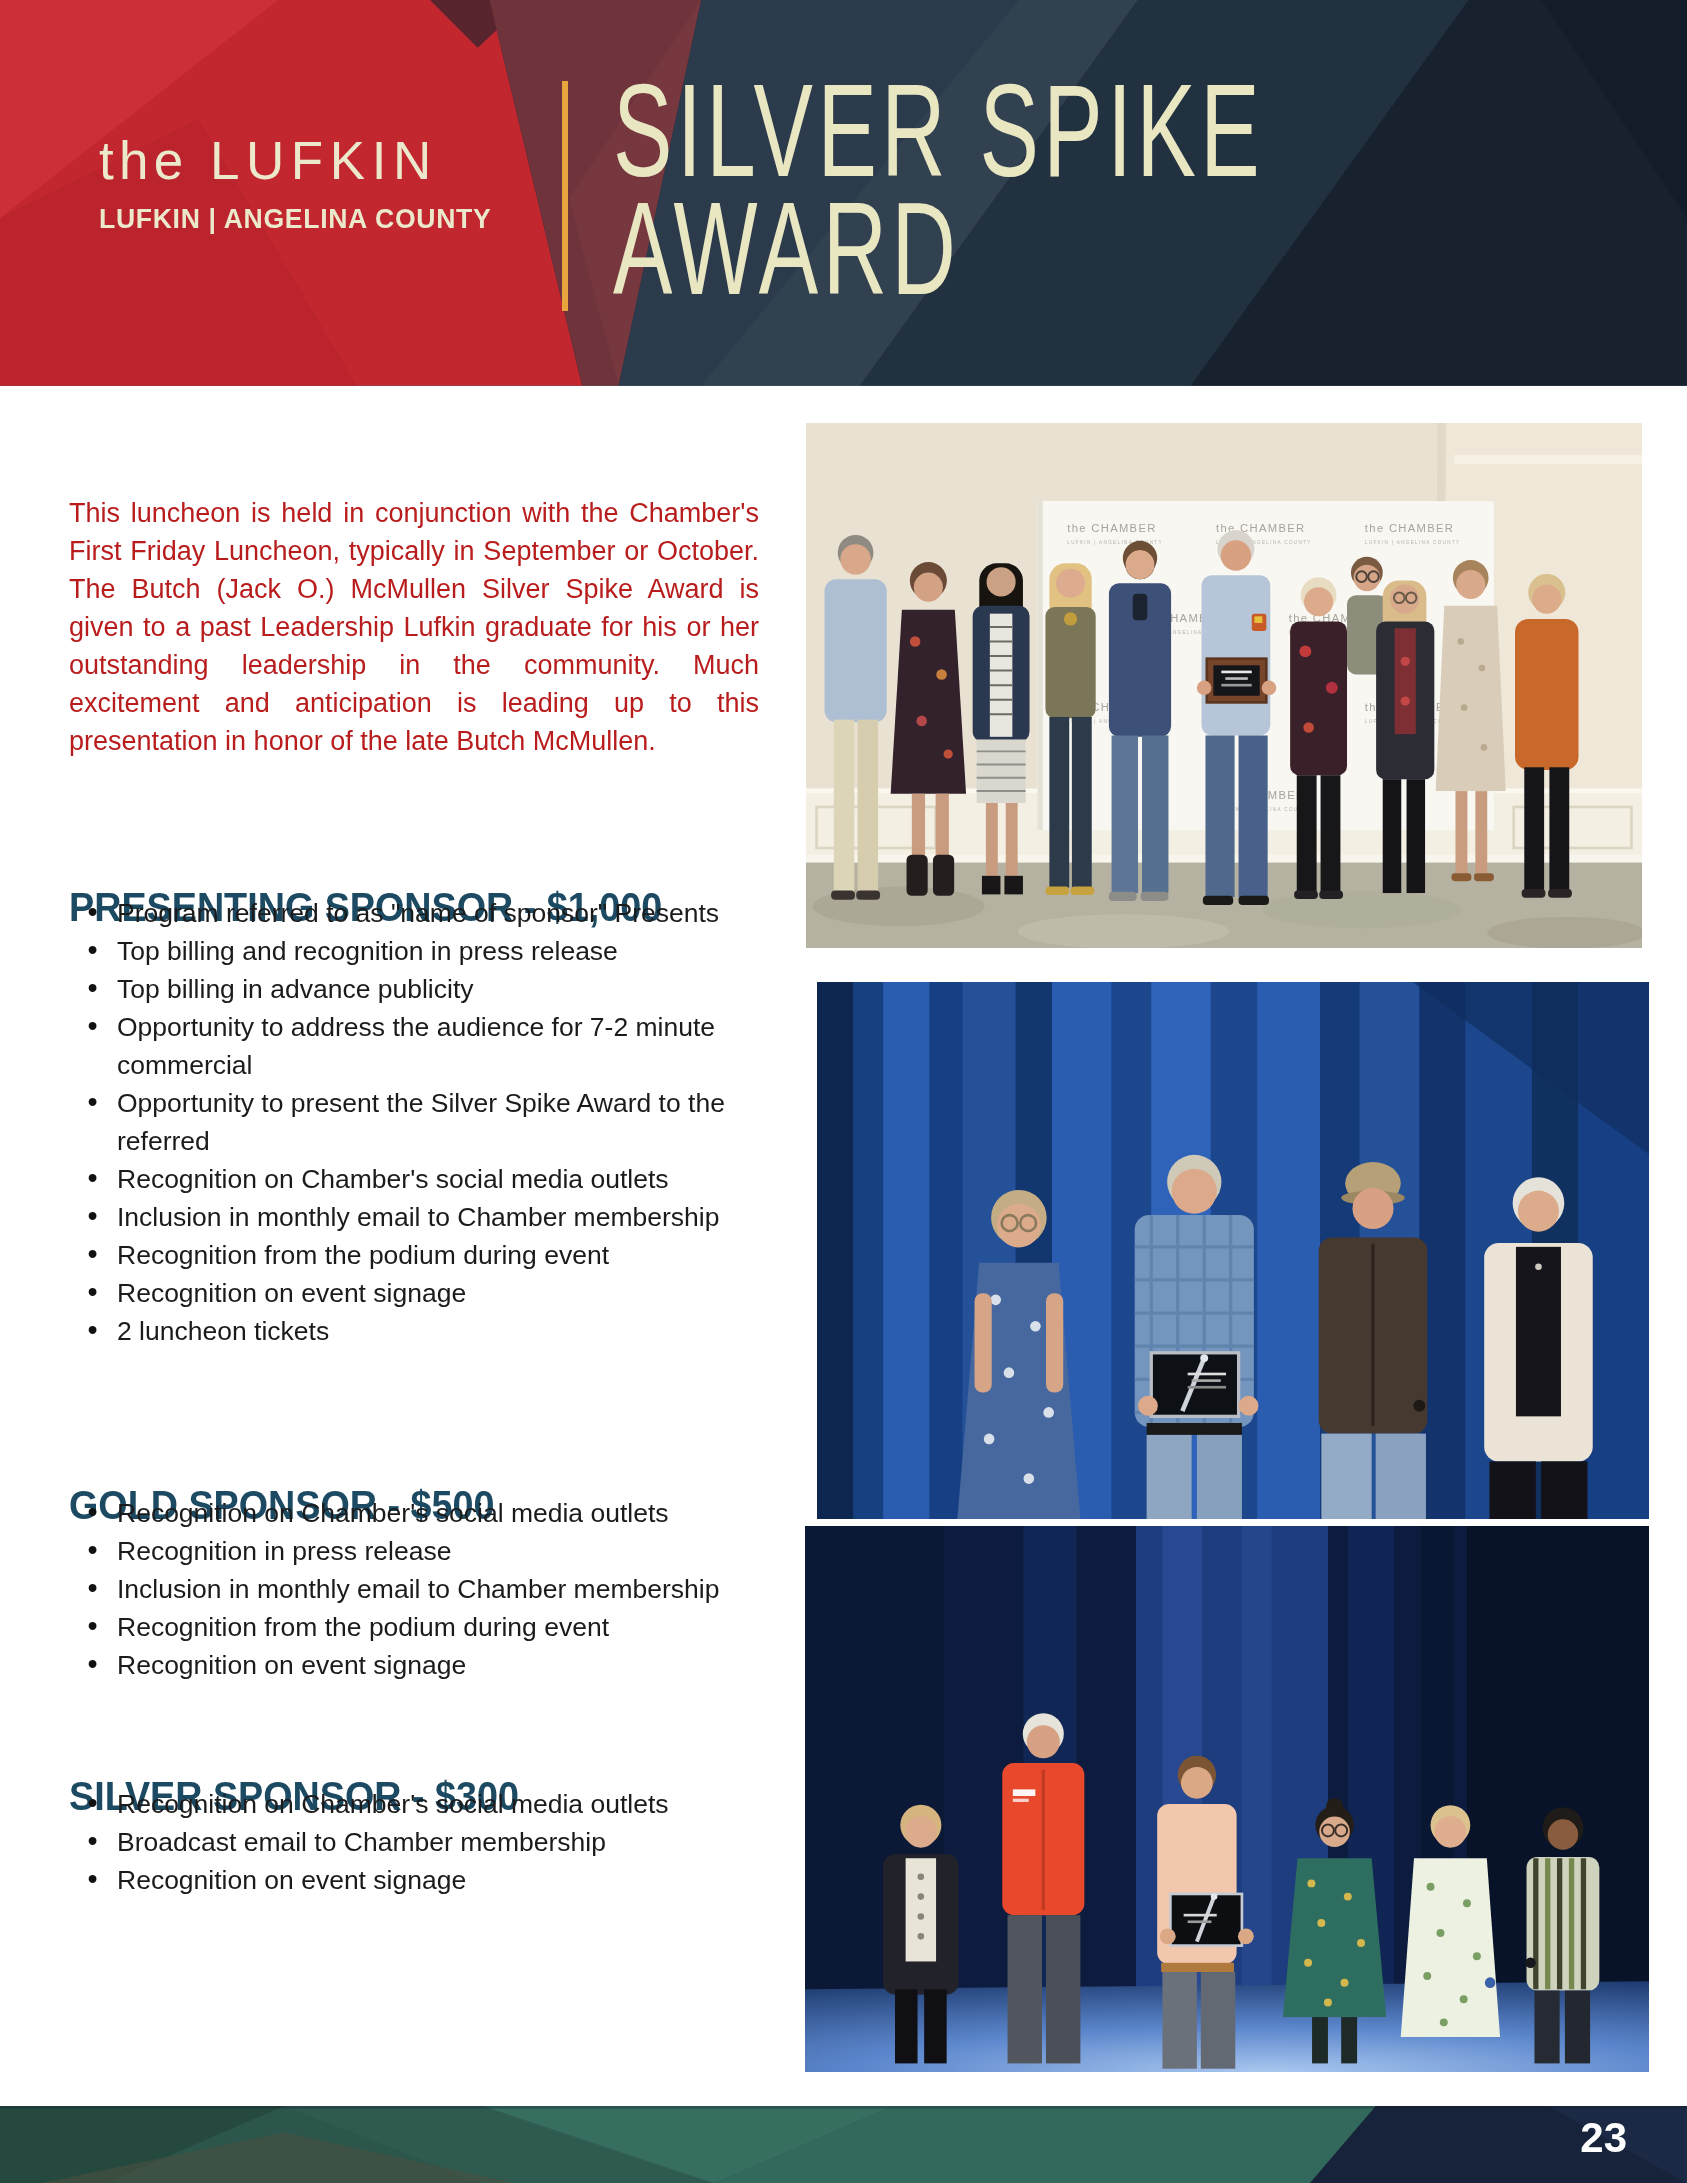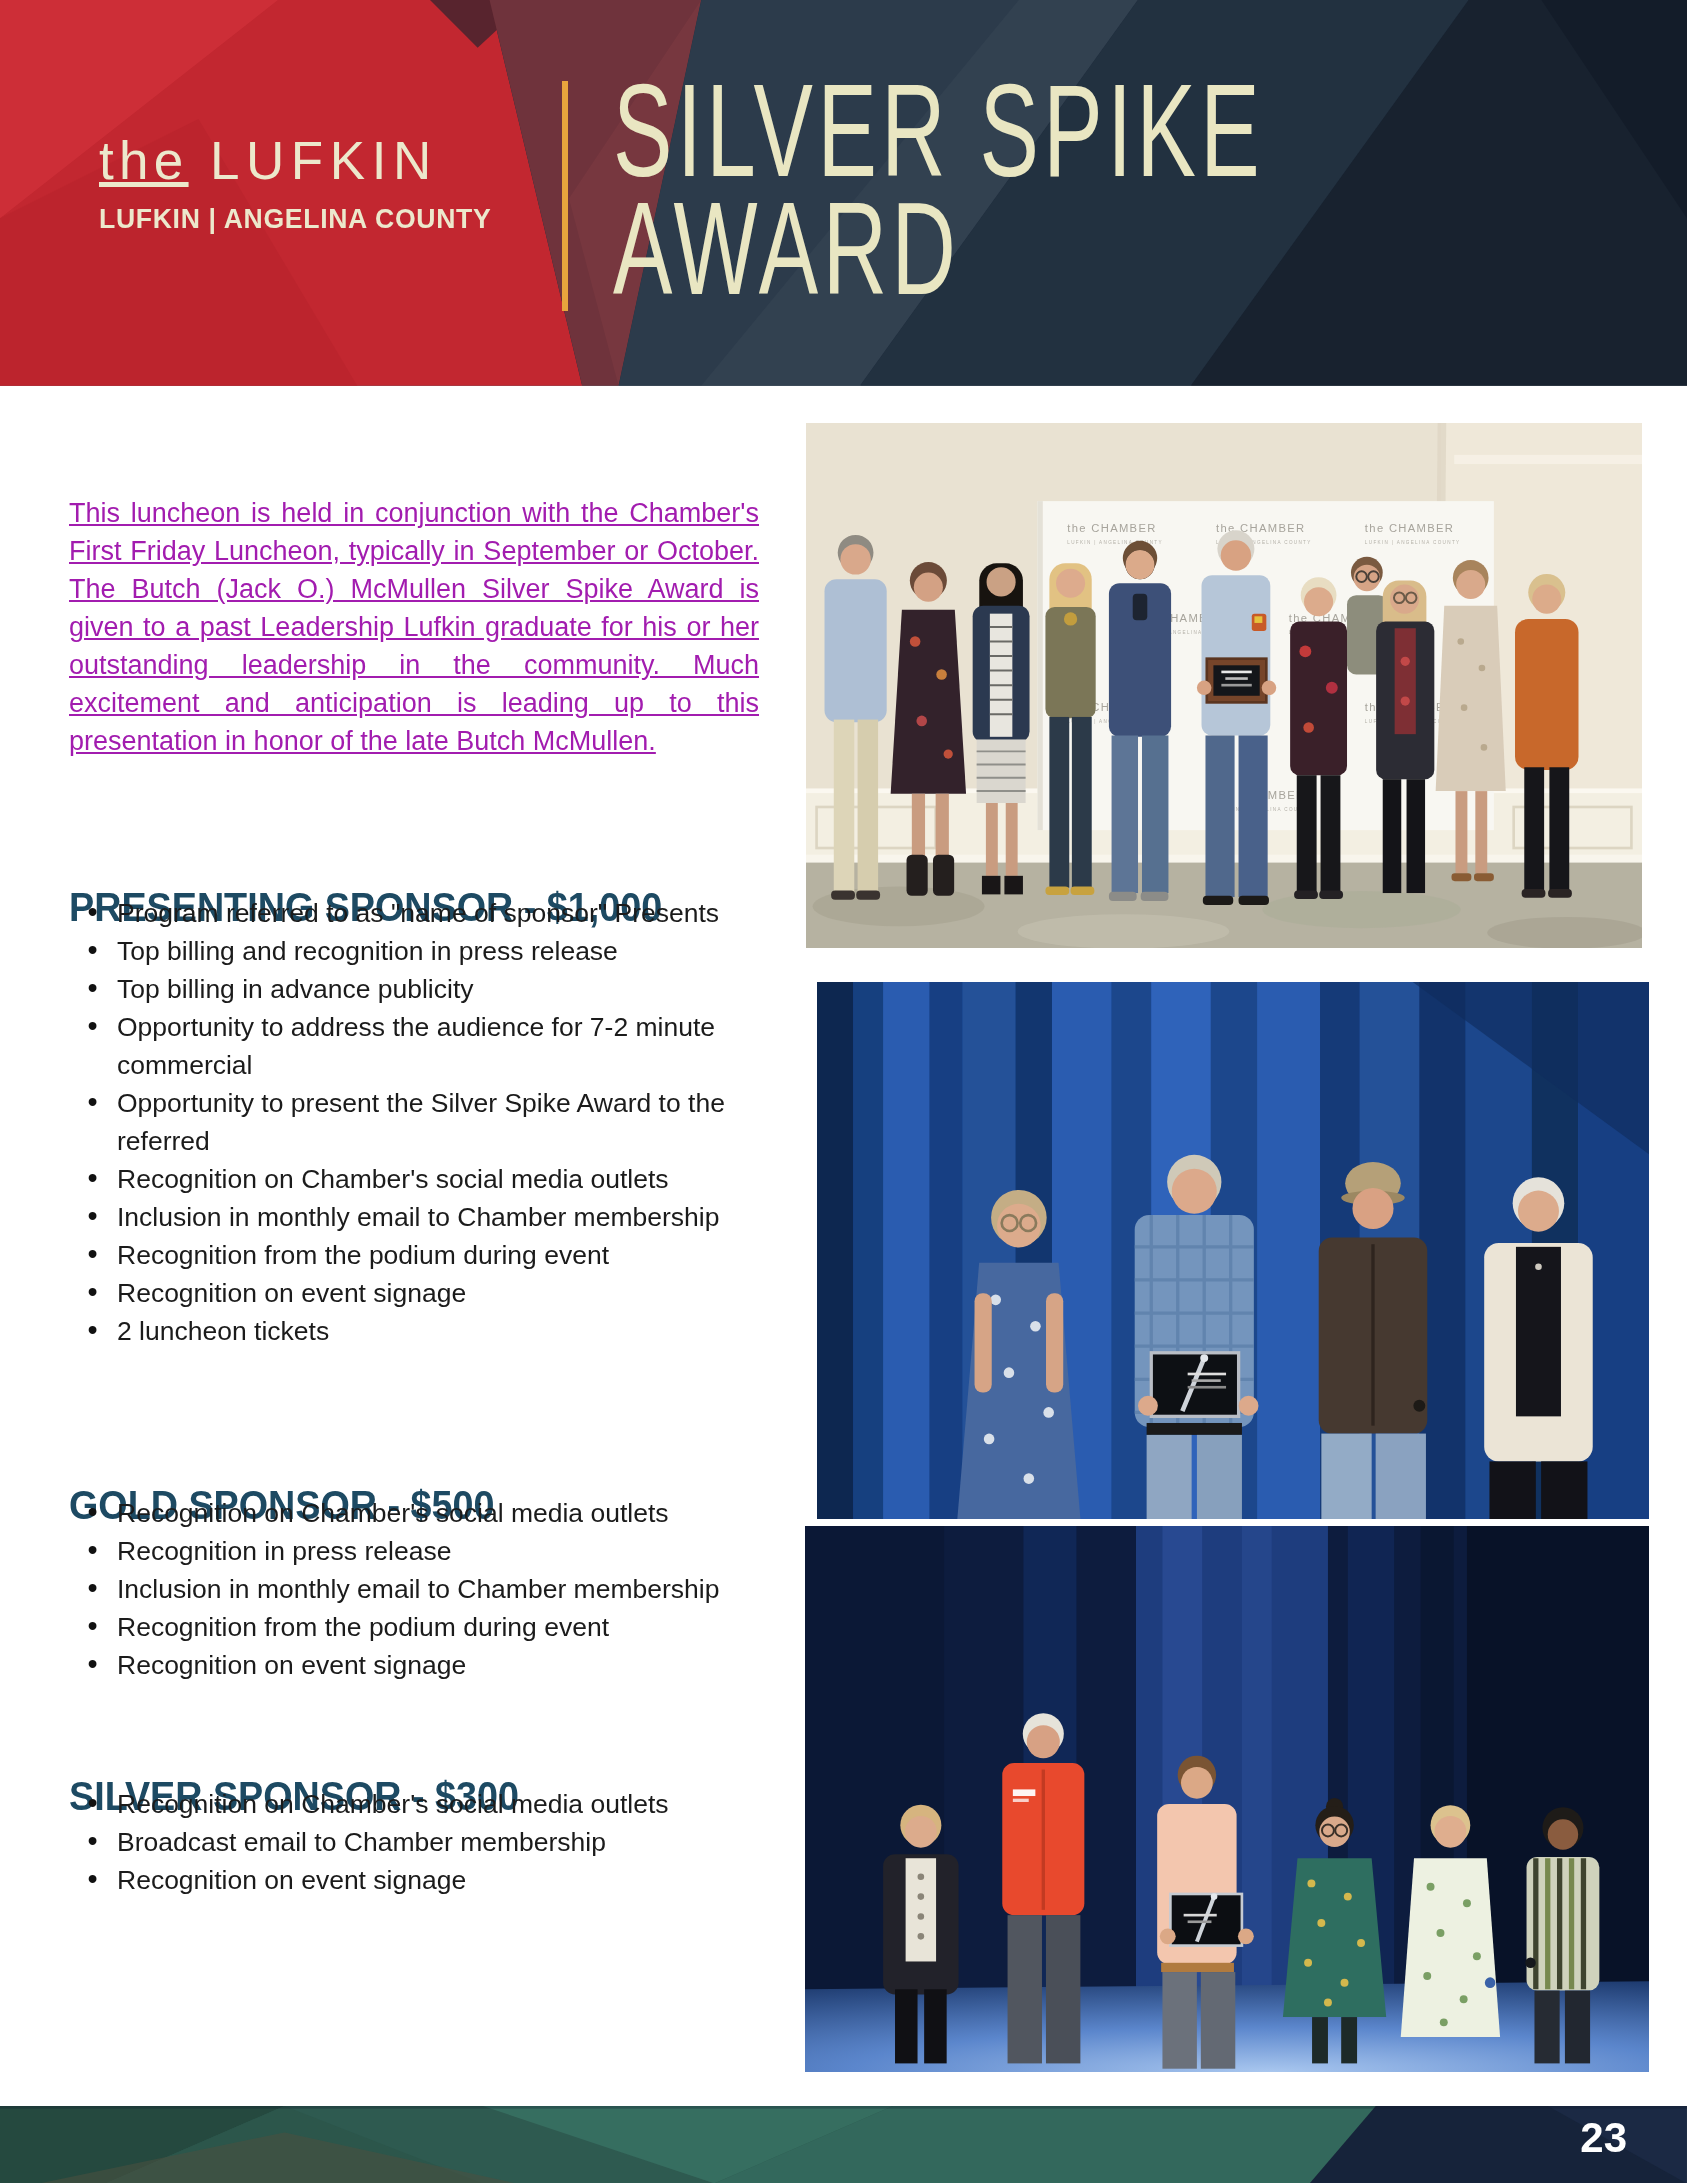--- a/index.html
+++ b/index.html
@@ -5,33 +5,33 @@
   html,body{margin:0;padding:0;background:#888;}
   .page{position:relative;width:1687px;height:2183px;background:#ffffff;
         font-family:"Liberation Sans", sans-serif;overflow:hidden;}
   svg{display:block;}
   svg text{font-family:"Liberation Sans", sans-serif;}
 
   
   .header{position:absolute;left:0;top:0;width:1687px;height:386px;}
   .logo-block{position:absolute;left:99px;top:130px;width:417px;color:#ece8cc;}
   .logo-line1{font-size:53px;font-weight:400;letter-spacing:6.6px;white-space:nowrap;}
-  .logo-line1 .the{letter-spacing:5.3px;text-decoration:underline;}
+  .logo-line1 .the{letter-spacing:5.3px;}
   .logo-line2{margin-top:12px;font-size:28px;font-weight:700;letter-spacing:0.7px;
               transform:scaleX(.95);transform-origin:left top;white-space:nowrap;}
   .gold-line{position:absolute;left:562px;top:81px;width:6px;height:230px;background:#e8a43d;}
   .hero-title{position:absolute;left:613px;color:#e9e6c2;font-size:131px;font-weight:400;
               letter-spacing:6.6px;line-height:1;transform:scaleX(.68);transform-origin:left top;
               white-space:nowrap;}
   #hero-line1{top:65px;}
   #hero-line2{top:183px;}
 
   
   .intro{position:absolute;left:69px;top:467px;width:690px;font-size:27px;line-height:38px;
-         color:#a21caf;text-align:justify;text-decoration:underline;}
+         color:#b91c1c;text-align:justify;}
   .sec-h{position:absolute;left:69px;color:#1d4a63;font-weight:700;font-size:41px;line-height:1.05;
          transform:scaleX(.92);transform-origin:left top;white-space:nowrap;letter-spacing:0;}
   #h-presenting{top:852px;}
   #h-gold{top:1450px;}
   #h-silver{top:1741px;}
   ul.bullets{position:absolute;left:69px;width:728px;margin:0;padding:0;list-style:none;}
   #ul-presenting{top:894px;}
   #ul-gold{top:1494px;}
   #ul-silver{top:1785px;}
   ul.bullets li{position:relative;padding-left:48px;font-size:26.5px;line-height:38px;color:#1b1b1b;}

